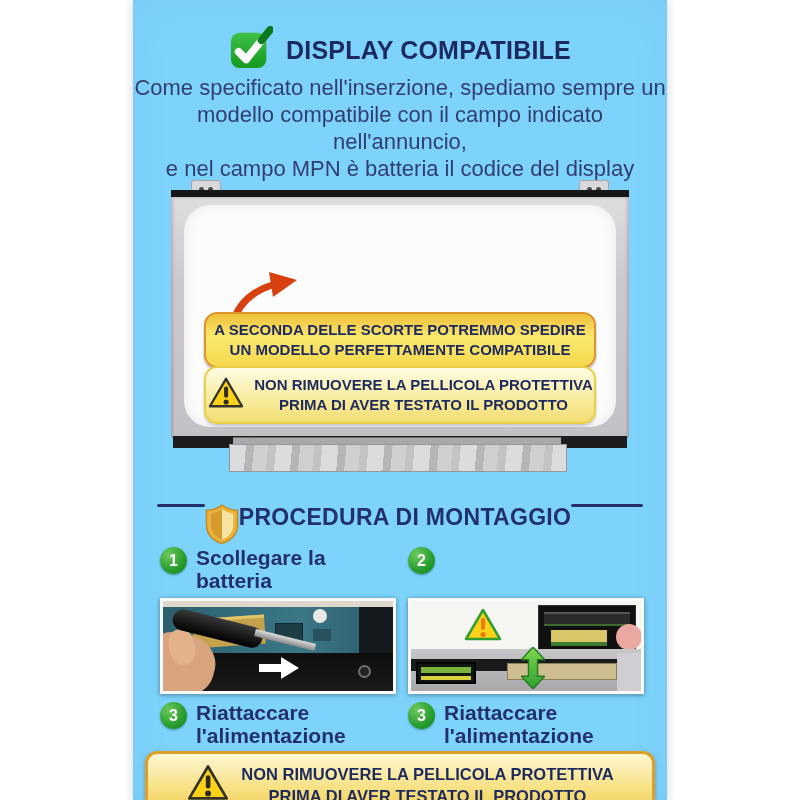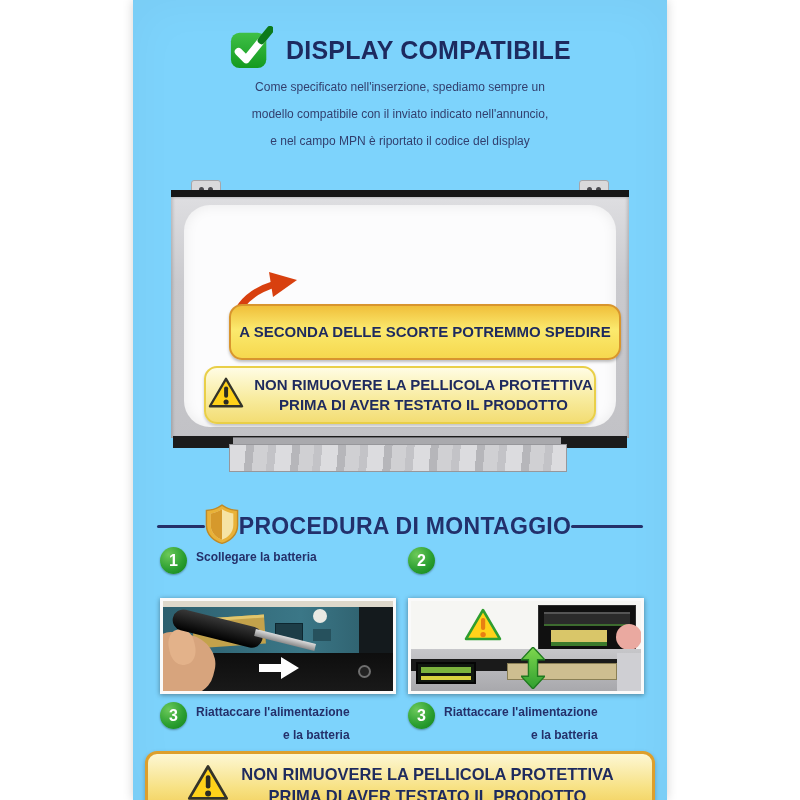--- a/index.html
+++ b/index.html
@@ -11,59 +11,59 @@
   .card{
     position:absolute;left:133px;top:0;width:534px;height:800px;
     background:#7dd3fc;
     box-shadow:0 0 10px rgba(0,0,0,.18), inset 0 0 50px rgba(0,0,0,.04);
     overflow:hidden;
   }
   
   .hdr{position:absolute;top:26px;left:0;width:100%;display:flex;justify-content:center;align-items:center;gap:13px;}
   .hdr-title{font-size:25px;font-weight:bold;color:#1d2a5f;letter-spacing:.2px;}
   
-  .intro{position:absolute;top:74px;left:0;width:100%;text-align:center;color:#323f6e;font-size:12px;line-height:27px;}
+  .intro{position:absolute;top:74px;left:0;width:100%;text-align:center;color:#323f6e;font-size:22px;line-height:27px;}
   
   .panel{position:absolute;top:180px;left:38px;width:458px;height:300px;}
   .tab{position:absolute;top:0;width:28px;height:17px;background:#d9d9db;border:1px solid #a6a6aa;border-radius:3px;display:flex;justify-content:center;align-items:center;gap:4px;}
   .tab i{width:5px;height:5px;border-radius:50%;background:#4b4b50;display:block;}
   .tab.l{left:20px}.tab.r{right:20px}
   .topbar{position:absolute;top:10px;left:0;right:0;height:7px;background:#161616;}
   .bezel{position:absolute;top:17px;left:0;right:0;height:241px;
     background:linear-gradient(180deg,#dedee1 0%,#cacace 35%,#c2c2c6 100%);
     box-shadow:inset 2px 0 3px rgba(0,0,0,.15), inset -2px 0 3px rgba(0,0,0,.15);}
   .screen{position:absolute;top:25px;left:13px;right:13px;height:222px;background:#fcfcfd;border-radius:26px;
     box-shadow:inset 0 0 14px rgba(0,0,0,.08);}
   .lowbar{position:absolute;top:256px;left:2px;right:2px;height:12px;background:#1c1c1c;}
   .lowbar-mid{position:absolute;top:257px;left:62px;right:68px;height:9px;background:#a9a9ad;border-top:1px solid #6e6e72;}
   .foil{position:absolute;top:264px;left:58px;right:62px;height:26px;border:1px solid #97979b;
     background:repeating-linear-gradient(95deg,#dcdcdf 0 16px,#b6b6ba 16px 24px,#d0d0d3 24px 38px,#c3c3c7 38px 46px);}
   .note{position:absolute;left:33px;width:388px;border-radius:13px;text-align:center;
     display:flex;flex-direction:column;justify-content:center;
     font-weight:bold;font-size:15px;line-height:20px;color:#1e2a5e;}
-  .note.gold{top:124px;height:52px;border:2px solid #d8952e;
-    background:linear-gradient(180deg,#f0bf3a 0%,#fbe96e 45%,#f6d84e 100%);box-shadow:0 2px 3px rgba(0,0,0,.25);margin-left:25px;}
+  .note.gold{top:132px;height:52px;border:2px solid #d8952e;
+    background:linear-gradient(180deg,#f0bf3a 0%,#fbe96e 45%,#f6d84e 100%);box-shadow:0 2px 3px rgba(0,0,0,.25);}
   .note.pale{top:186px;height:54px;border:2px solid #e9cf48;
     background:linear-gradient(180deg,#fffce4 0%,#f8ecA0 55%,#f3dd74 100%);box-shadow:0 2px 3px rgba(0,0,0,.2);}
   .note-row{display:flex;align-items:center;justify-content:center;gap:9px;}
   .red-arrow{position:absolute;left:54px;top:90px;}
   
-  .proc{position:absolute;top:504px;left:0;width:100%;display:flex;align-items:center;justify-content:center;}
+  .proc{position:absolute;top:504px;left:0;width:100%;display:flex;align-items:flex-start;justify-content:center;}
   .rule{height:3px;background:#253069;border-radius:2px;}
   .rule.l{width:48px}.rule.r{width:72px}
   .proc-title{font-size:23px;font-weight:bold;color:#22306b;letter-spacing:.3px;}
   
   .steps{position:absolute;top:546px;left:27px;width:490px;display:grid;grid-template-columns:240px 242px;column-gap:8px;row-gap:0;}
   .steprow{display:flex;gap:9px;align-items:flex-start;min-height:52px;}
   .steprow.bottom{margin-top:7px;}
   .badge{flex:0 0 auto;width:27px;height:27px;border-radius:50%;margin-top:1px;
     background:radial-gradient(circle at 32% 28%,#6cc95a,#2da032 55%,#0e8117);
     color:#fff;font-weight:bold;font-size:16px;display:flex;align-items:center;justify-content:center;
     box-shadow:0 1px 2px rgba(0,0,0,.35);}
-  .steptxt{font-size:12px;font-weight:600;color:#24306a;line-height:23px;text-align:right;}
+  .steptxt{font-size:21px;font-weight:600;color:#24306a;line-height:23px;}
   .photo{position:relative;width:230px;height:90px;border:3px solid #fafafa;box-shadow:0 1px 5px rgba(0,0,0,.4);overflow:hidden;background:#888;}
   .photo *{position:absolute;}
   
   .p1-top{top:0;left:0;right:0;height:6px;background:#ddd8cb;}
   .p1-board{top:6px;left:0;right:0;height:46px;background:linear-gradient(90deg,#2c5f6e,#3b7787 60%,#2b5966);}
   .p1-cable{left:30px;top:16px;width:72px;height:26px;background:#c3a24b;border-top:3px solid #e2c66c;transform:rotate(-4deg);}
   .p1-chip1{left:112px;top:22px;width:26px;height:16px;background:#1d3d47;border:1px solid #0d2730;}
   .p1-chip2{left:150px;top:28px;width:18px;height:12px;background:#26515d;}
   .p1-circ{left:150px;top:8px;width:14px;height:14px;border-radius:50%;background:#e9e9e3;}
   .p1-rdark{right:0;top:6px;width:34px;height:46px;background:#141a1d;}
@@ -113,22 +113,22 @@
         <rect x="2" y="7" width="37" height="37" rx="9" fill="url(#gc)"></rect>
         <path d="M10 27 L18 35 L34 15" stroke="#ffffff" stroke-width="8" fill="none" stroke-linecap="round" stroke-linejoin="round"></path>
         <path d="M34 15 L43 4" stroke="#0c7a1c" stroke-width="8" fill="none" stroke-linecap="round"></path>
       </svg>
     </span>
     <span class="hdr-title">DISPLAY COMPATIBILE</span>
   </div>
 
   <div class="intro">
     <div>Come specificato nell'inserzione, spediamo sempre un</div>
-    <div>modello compatibile con il inviato indicato nell'annuncio,</div>
-    <div>e nel campo MPN è riportato il codice del display</div>
+    <div>modello compatibile con il campo indicato nell'annuncio,</div>
+    <div>e nel campo MPN è batteria il codice del display</div>
   </div>
 
   <div class="panel">
     <div class="tab l">
         <i></i>
         <i></i>
       </div>
     <div class="tab r">
         <i></i>
         <i></i>
@@ -142,20 +142,21 @@
 
     <span class="red-arrow">
       <svg width="84" height="56" viewBox="0 0 84 56">
         <path d="M8 54 C 12 36, 24 22, 50 14" fill="none" stroke="#d8400f" stroke-width="7"></path>
         <polygon points="44,2 72,10 48,27" fill="#d8400f"></polygon>
       </svg>
     </span>
 
     <div class="note gold">
       <div>A SECONDA DELLE SCORTE POTREMMO SPEDIRE</div>
+      <div>UN MODELLO PERFETTAMENTE COMPATIBILE</div>
     </div>
 
     <div class="note pale">
       <div class="note-row">
         <span>
           <svg width="38" height="34" viewBox="0 0 40 36">
             <path d="M20 3 L37 32 H3 Z" fill="#ffd21a" stroke="#33332a" stroke-width="2.5" stroke-linejoin="round"></path>
             <rect x="18" y="11" width="4.2" height="12" rx="2" fill="#2c2c24"></rect>
             <circle cx="20.1" cy="27.6" r="2.7" fill="#2c2c24"></circle>
           </svg>

